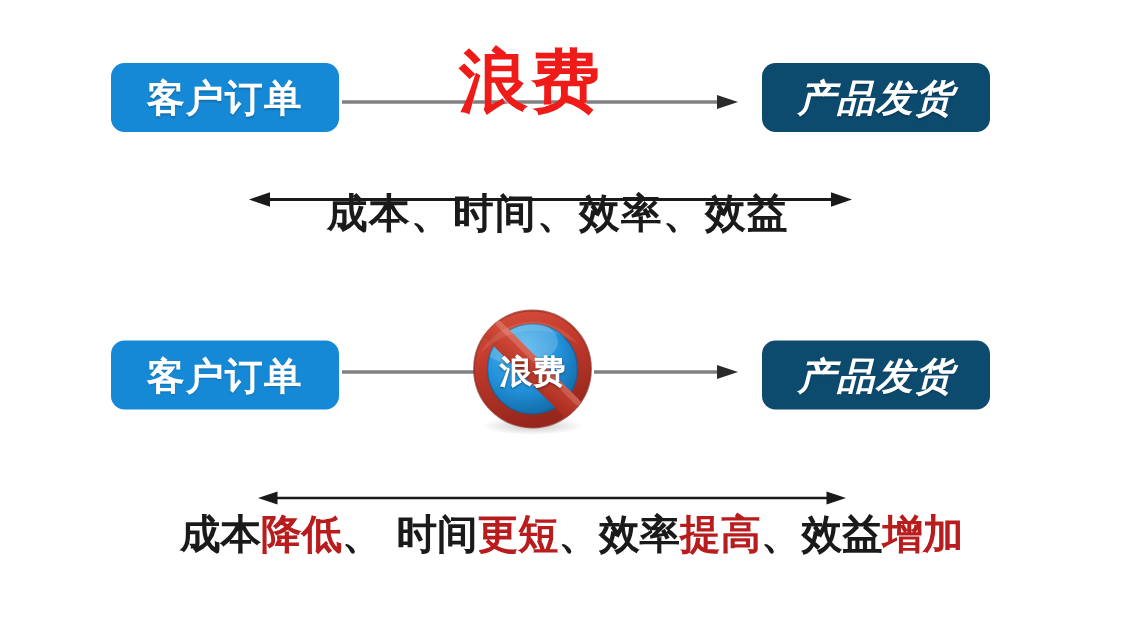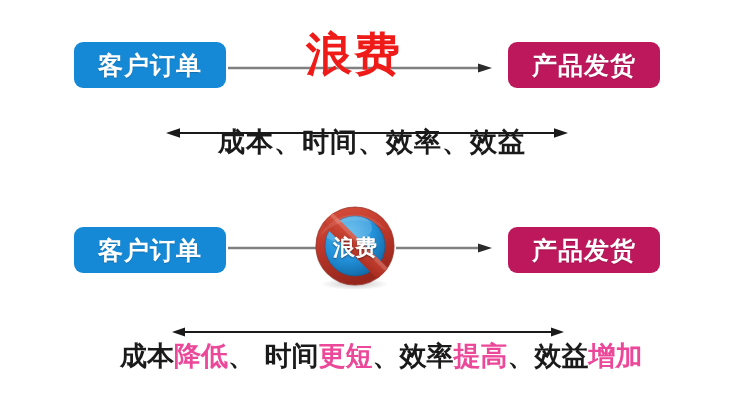--- a/index.html
+++ b/index.html
@@ -29,21 +29,21 @@
     border-radius: 9px;
     color: #ffffff;
     font-weight: bold;
     font-size: 25px;
     letter-spacing: 1px;
     box-sizing: border-box;
     text-shadow: 0 1px 1px rgba(0,0,0,0.18);
     font-family: "DejaVu Sans", "Liberation Sans", sans-serif;
   }
   .proc-box.blue   { background: #1589d6; }
-  .proc-box.orange { background: #be185d; }
+  .proc-box.orange { background: #0c4a6e; font-style: italic; }
 
   
   .flow-arrow {
     position: absolute;
     height: 12px;
     display: block;
   }
   .flow-arrow svg { display: block; overflow: visible; }
 
   
@@ -73,21 +73,21 @@
     letter-spacing: 1px;
   }
 
   #metrics-bottom {
     left: 120px;
     top: 338px;
     font-size: 27px;
     color: #1a1a1a;
     letter-spacing: 0px;
   }
-  #metrics-bottom .hl { color: #ec4899; }
+  #metrics-bottom .hl { color: #b91c1c; }
 
   
   #no-waste-badge {
     position: absolute;
     left: 308px;
     top: 206px;
     width: 94px;
     height: 84px;
     z-index: 7;
   }

